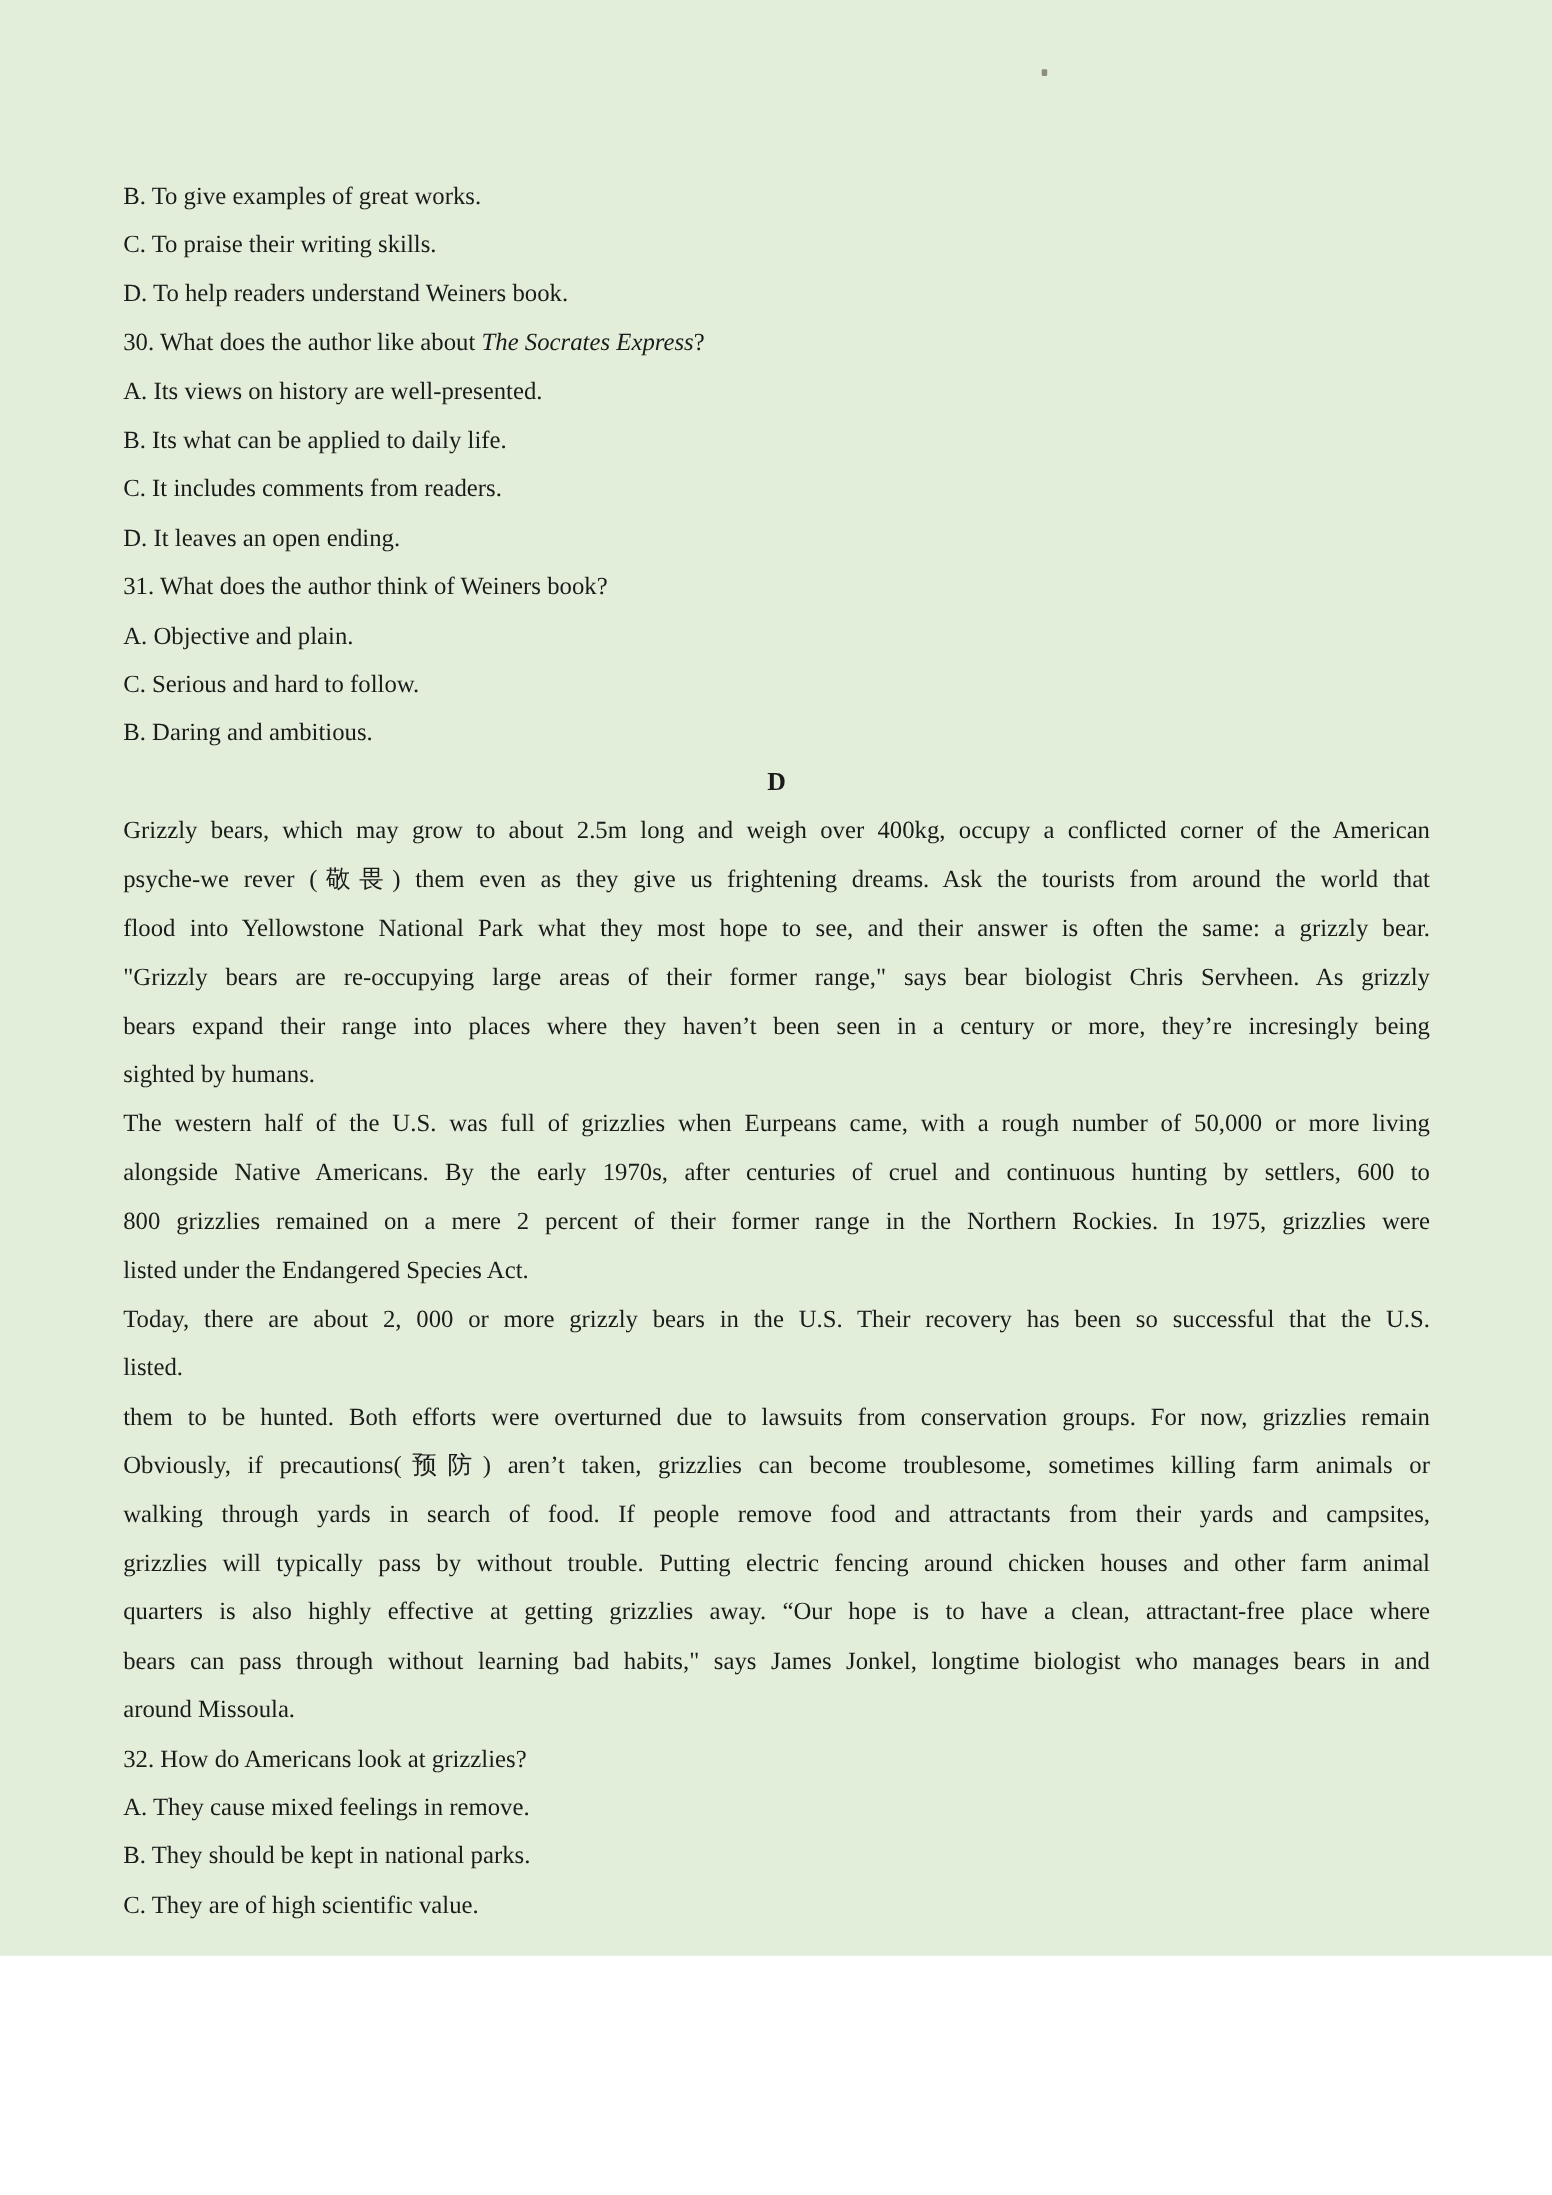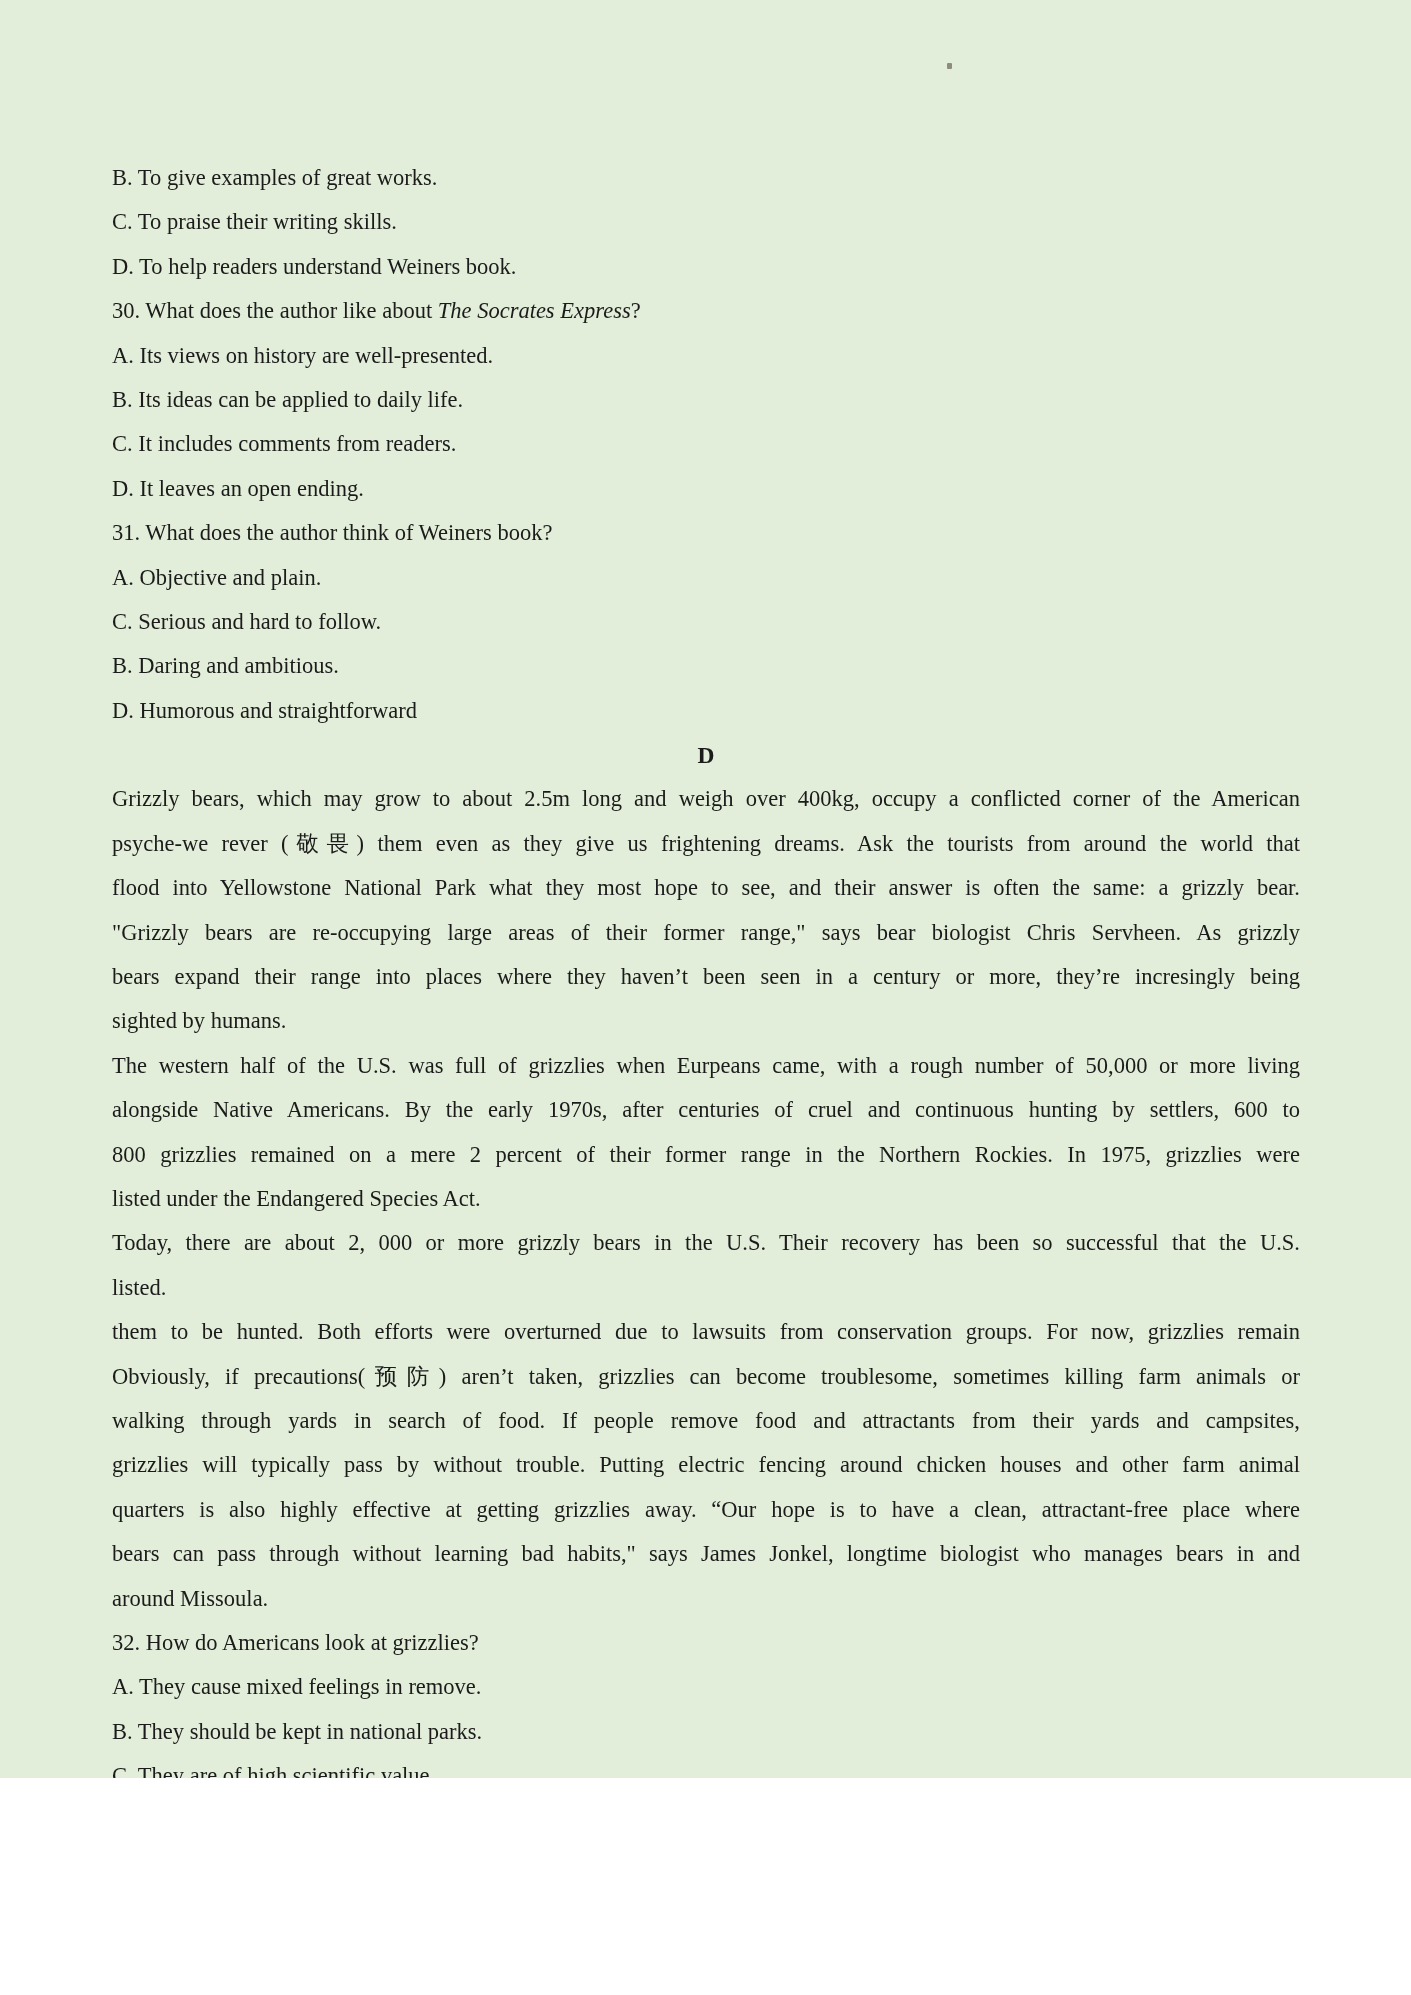--- a/index.html
+++ b/index.html
@@ -60,28 +60,27 @@
 </head>
 <body>
 
 <div class="page" style="background: rgb(226, 238, 217);">
   <div class="content" style="color: rgb(27, 27, 27);">
       <div class="line option"><span>B. To give examples of great works.</span></div>
       <div class="line option"><span>C. To praise their writing skills.</span></div>
       <div class="line option"><span>D. To help readers understand Weiners book.</span></div>
       <div class="line question"><span>30. What does the author like about </span><span class="it">The Socrates Express</span><span>?</span></div>
       <div class="line option"><span>A. Its views on history are well-presented.</span></div>
-      <div class="line option"><span>B. Its ideas can be applied to daily life.</span></div>
+      <div class="line option"><span>B. Its what can be applied to daily life.</span></div>
       <div class="line option"><span>C. It includes comments from readers.</span></div>
       <div class="line option"><span>D. It leaves an open ending.</span></div>
       <div class="line question"><span>31. What does the author think of Weiners book?</span></div>
       <div class="line option"><span>A. Objective and plain.</span></div>
       <div class="line option"><span>C. Serious and hard to follow.</span></div>
       <div class="line option"><span>B. Daring and ambitious.</span></div>
-      <div class="line option"><span>D. Humorous and straightforward</span></div>
       <div class="line heading"><span>D</span></div>
       <div class="line pline just"><span>Grizzly bears, which may grow to about 2.5m long and weigh over 400kg, occupy a conflicted corner of the American</span></div>
       <div class="line pline just"><span>psyche-we rever (敬畏) them even as they give us frightening dreams. Ask the tourists from around the world that</span></div>
       <div class="line pline just"><span>flood into Yellowstone National Park what they most hope to see, and their answer is often the same: a grizzly bear.</span></div>
       <div class="line pline just"><span>"Grizzly bears are re-occupying large areas of their former range," says bear biologist Chris Servheen. As grizzly</span></div>
       <div class="line pline just"><span>bears expand their range into places where they haven’t been seen in a century or more, they’re incresingly being</span></div>
       <div class="line pline"><span>sighted by humans.</span></div>
       <div class="line pline just"><span>The western half of the U.S. was full of grizzlies when Eurpeans came, with a rough number of 50,000 or more living</span></div>
       <div class="line pline just"><span>alongside Native Americans. By the early 1970s, after centuries of cruel and continuous hunting by settlers, 600 to</span></div>
       <div class="line pline just"><span>800 grizzlies remained on a mere 2 percent of their former range in the Northern Rockies. In 1975, grizzlies were</span></div>

